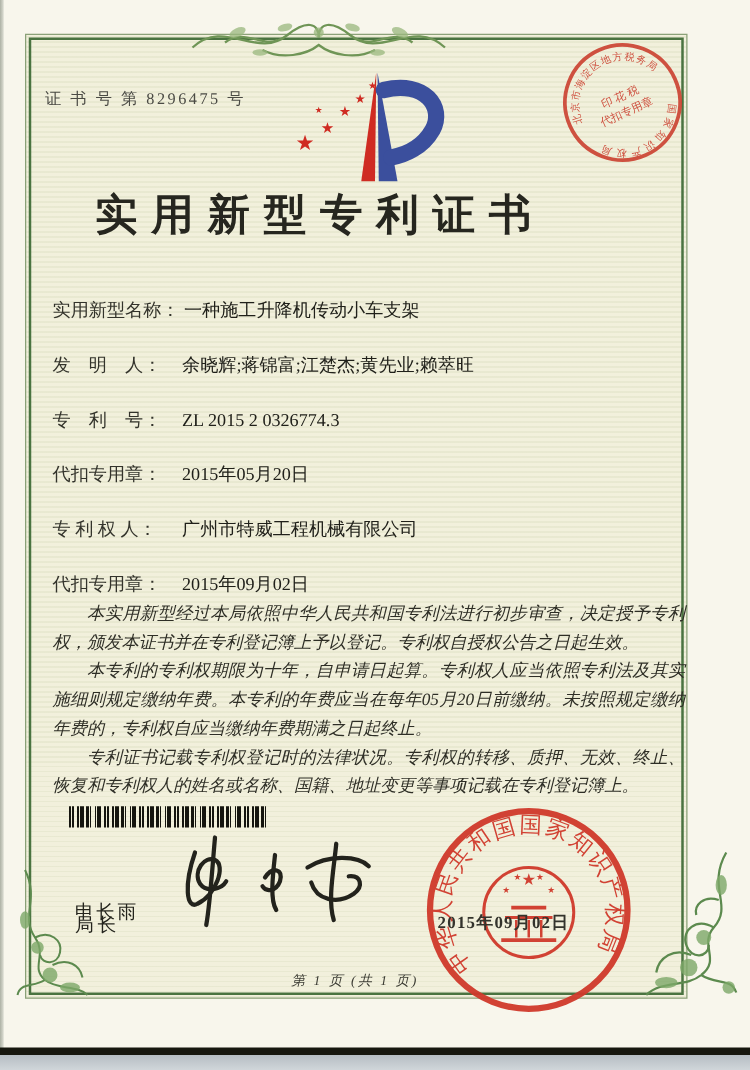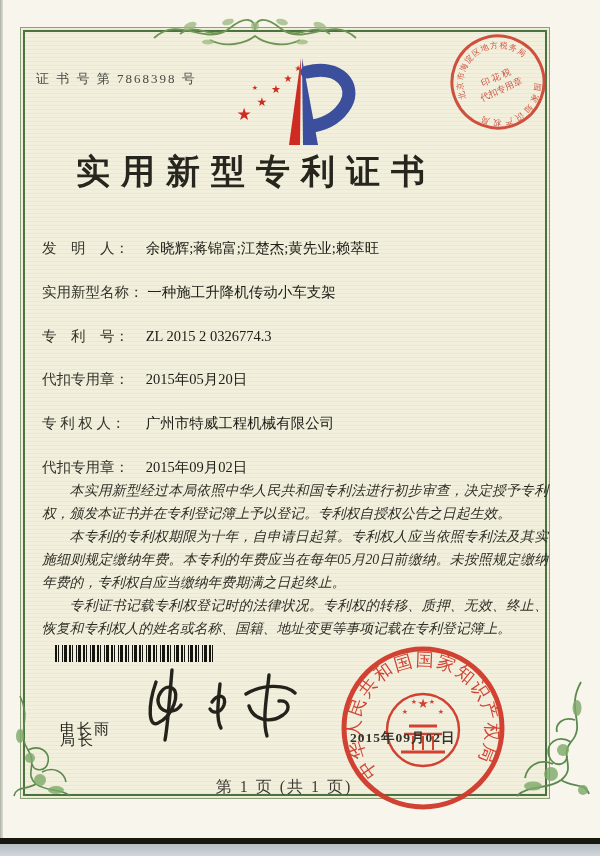--- a/index.html
+++ b/index.html
@@ -32,22 +32,22 @@
       transparent 4px 7px,#15150f 7px 8px,transparent 8px 9px,#15150f 9px 12px,transparent 12px 14px);}
   .officer-title{left:60px;top:690px;font-size:15px;color:#24241d;letter-spacing:3px;
                  font-family:"Liberation Sans","DejaVu Sans",sans-serif;margin-top:41px;}
   .officer-name{left:60px;top:720px;font-size:15px;color:#24241d;letter-spacing:2px;
                 font-family:"Liberation Sans","DejaVu Sans",sans-serif;text-align:center;}
   .signature{left:128px;top:662px;}
   .tax-seal{left:448px;top:32px;transform:rotate(-24deg);opacity:.92;}
   .cnipa-seal{left:337px;top:642px;opacity:.95;}
   .issue-date{left:350px;top:729px;font-size:13.5px;font-weight:700;color:#33332c;
               letter-spacing:1px;z-index:6;}
-  .footer{left:20px;top:777px;width:528px;text-align:center;font-size:16px;
-          letter-spacing:2px;color:#3c3c34;}
+  .footer{left:20px;top:777px;width:528px;text-align:center;font-size:11px;
+          letter-spacing:2px;color:#3c3c34;font-style:italic;}
   .z2{z-index:2;} .z3{z-index:3;} .z4{z-index:4;}
   svg{display:block;}
 </style>
 </head>
 <body>
 
 <div class="photo">
 
   <div class="paper-frame"></div>
 
@@ -97,21 +97,21 @@
     </g>
     <g fill="#7da868" opacity="0.8">
       <circle cx="58" cy="70" r="6"></circle>
       <circle cx="46" cy="94" r="7"></circle>
       <ellipse cx="28" cy="106" rx="9" ry="4.5"></ellipse>
       <ellipse cx="72" cy="28" rx="4.5" ry="8"></ellipse>
       <circle cx="78" cy="110" r="5"></circle>
     </g>
   </svg>
 
-  <div class="abs z2 cert-no">证 书 号 第 7868398 号</div>
+  <div class="abs z2 cert-no">证 书 号 第 8296475 号</div>
 
   <svg class="abs z2" style="left:228px;top:52px;" width="150" height="105" viewBox="0 0 150 105">
     <g>
       <polygon points="73,6 61,93 72,93" fill="#cf2b22"></polygon>
       <polygon points="74,6 75,93 90,93" fill="#3b4f9d"></polygon>
       <path d="M79,20 C112,12 128,34 118,52 C110,66 96,72 85,74" fill="none" stroke="#3b4f9d" stroke-width="13" stroke-linecap="round"></path>
     </g>
     <g fill="#cf2b22" text-anchor="middle" font-family="'DejaVu Sans',sans-serif">
       <text x="16" y="68" font-size="17">★</text>
       <text x="34" y="54" font-size="12">★</text>
@@ -135,26 +135,26 @@
       <textPath href="#taxBottom" startOffset="14">国家知识产权局</textPath>
     </text>
     <text x="50" y="48" text-anchor="middle" font-size="9" fill="#cc4433">印 花 税</text>
     <text x="50" y="61" text-anchor="middle" font-size="9" fill="#cc4433">代扣专用章</text>
   </svg>
 
   <div class="abs z2 title">实用新型专利证书</div>
 
   <div class="abs z2 fields">
     <div class="field-row">
+      <span class="field-label">实用新型名称：</span>
+      <span class="field-value">一种施工升降机传动小车支架</span>
+    </div>
+    <div class="field-row">
       <span class="field-label">发　明　人：</span>
       <span class="field-value">余晓辉;蒋锦富;江楚杰;黄先业;赖萃旺</span>
-    </div>
-    <div class="field-row">
-      <span class="field-label">实用新型名称：</span>
-      <span class="field-value">一种施工升降机传动小车支架</span>
     </div>
     <div class="field-row">
       <span class="field-label">专　利　号：</span>
       <span class="field-value">ZL 2015 2 0326774.3</span>
     </div>
     <div class="field-row">
       <span class="field-label">代扣专用章：</span>
       <span class="field-value">2015年05月20日</span>
     </div>
     <div class="field-row">

